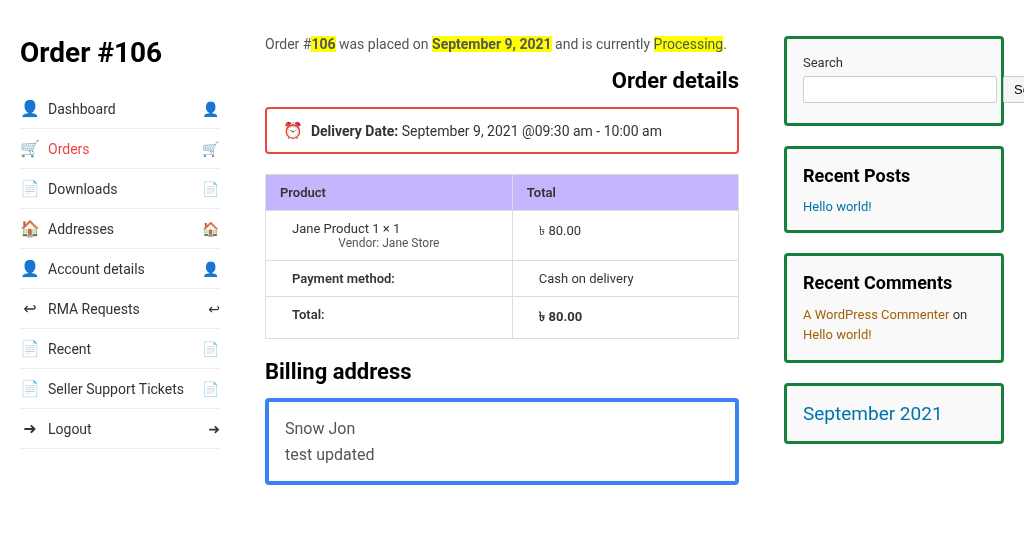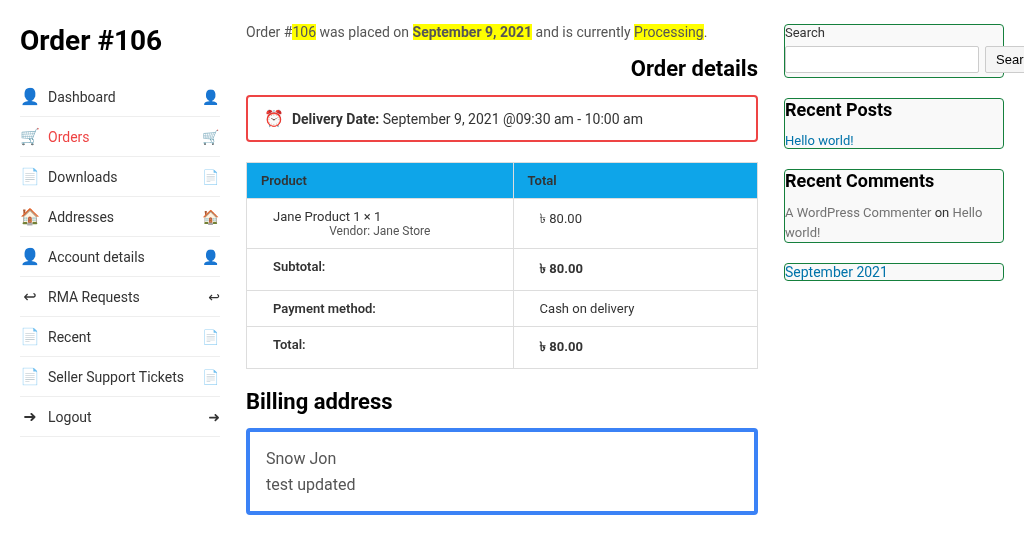--- a/index.html
+++ b/index.html
@@ -5,23 +5,23 @@
     * { box-sizing: border-box; margin: 0; padding: 0; }
     body {
       font-family: -apple-system, BlinkMacSystemFont, "Segoe UI", Roboto, sans-serif;
       font-size: 14px;
       background: #fff;
       color: #333;
     }
     .page-wrapper {
       display: flex;
       max-width: 1024px;
-      margin: 4px auto;
+      margin: 16px auto;
       padding: 20px;
-      gap: 26px;
+      gap: 45px;
     }
     
     .sidebar {
       width: 200px;
       flex-shrink: 0;
     }
     .page-title {
       font-size: 28px;
       font-weight: 700;
       margin-bottom: 20px;
@@ -58,21 +58,21 @@
       flex: 1;
       min-width: 0;
     }
     .order-info-text {
       font-size: 14px;
       margin-bottom: 16px;
       color: #555;
     }
     .order-info-text .highlight-number {
       background: #ffff00;
-      font-weight: normal;
+      font-weight: bold;
     }
     .order-info-text .highlight-date {
       background: #ffff00;
       font-weight: bold;
     }
     .order-info-text .highlight-status {
       background: #ffff00;
     }
     .section-title {
       font-size: 22px;
@@ -95,21 +95,21 @@
     .delivery-icon {
       font-size: 16px;
     }
     
     .order-table {
       width: 100%;
       border-collapse: collapse;
       margin-bottom: 20px;
     }
     .order-table th {
-      background: #0ea5e9;
+      background: #c4b5fd;
       padding: 10px 14px;
       text-align: left;
       font-weight: 600;
       font-size: 13px;
       border: 1px solid #ddd;
     }
     .order-table td {
       padding: 10px 26px;
       border: 1px solid #ddd;
       font-size: 13px;
@@ -137,22 +137,23 @@
       color: #555;
       line-height: 1.6;
     }
     
     .right-sidebar {
       width: 220px;
       flex-shrink: 0;
     }
     .widget {
       background: #f9f9f9;
-      border: 1px solid #15803d;
+      border: 3px solid #15803d;
       border-radius: 4px;
+      padding: 16px;
       margin-bottom: 20px;
     }
     .widget-title {
       font-size: 18px;
       font-weight: 700;
       margin-bottom: 12px;
       color: #000;
     }
     .search-row {
       display: flex;
@@ -185,25 +186,25 @@
       font-size: 13px;
       color: #0073aa;
       text-decoration: none;
     }
     .comment-text {
       font-size: 13px;
       color: #333;
       line-height: 1.5;
     }
     .comment-link {
-      color: #737373;
+      color: #a16207;
       text-decoration: none;
     }
     .archive-link {
-      font-size: 14px;
+      font-size: 19px;
       color: #0073aa;
       text-decoration: none;
       text-align: center;
     }
   </style>
 </head>
 <body>
 
 <div class="page-wrapper">
 
@@ -297,24 +298,20 @@
       </thead>
       <tbody>
         <tr>
           <td>
             <div>Jane Product 1 × 1</div>
             <div class="vendor-text">Vendor: Jane Store</div>
           </td>
           <td>৳ 80.00</td>
         </tr>
         <tr>
-          <td class="bold-label">Subtotal:</td>
-          <td><strong>৳ 80.00</strong></td>
-        </tr>
-        <tr>
           <td class="bold-label">Payment method:</td>
           <td>Cash on delivery</td>
         </tr>
         <tr>
           <td class="bold-label">Total:</td>
           <td><strong>৳ 80.00</strong></td>
         </tr>
       </tbody>
     </table>
 

